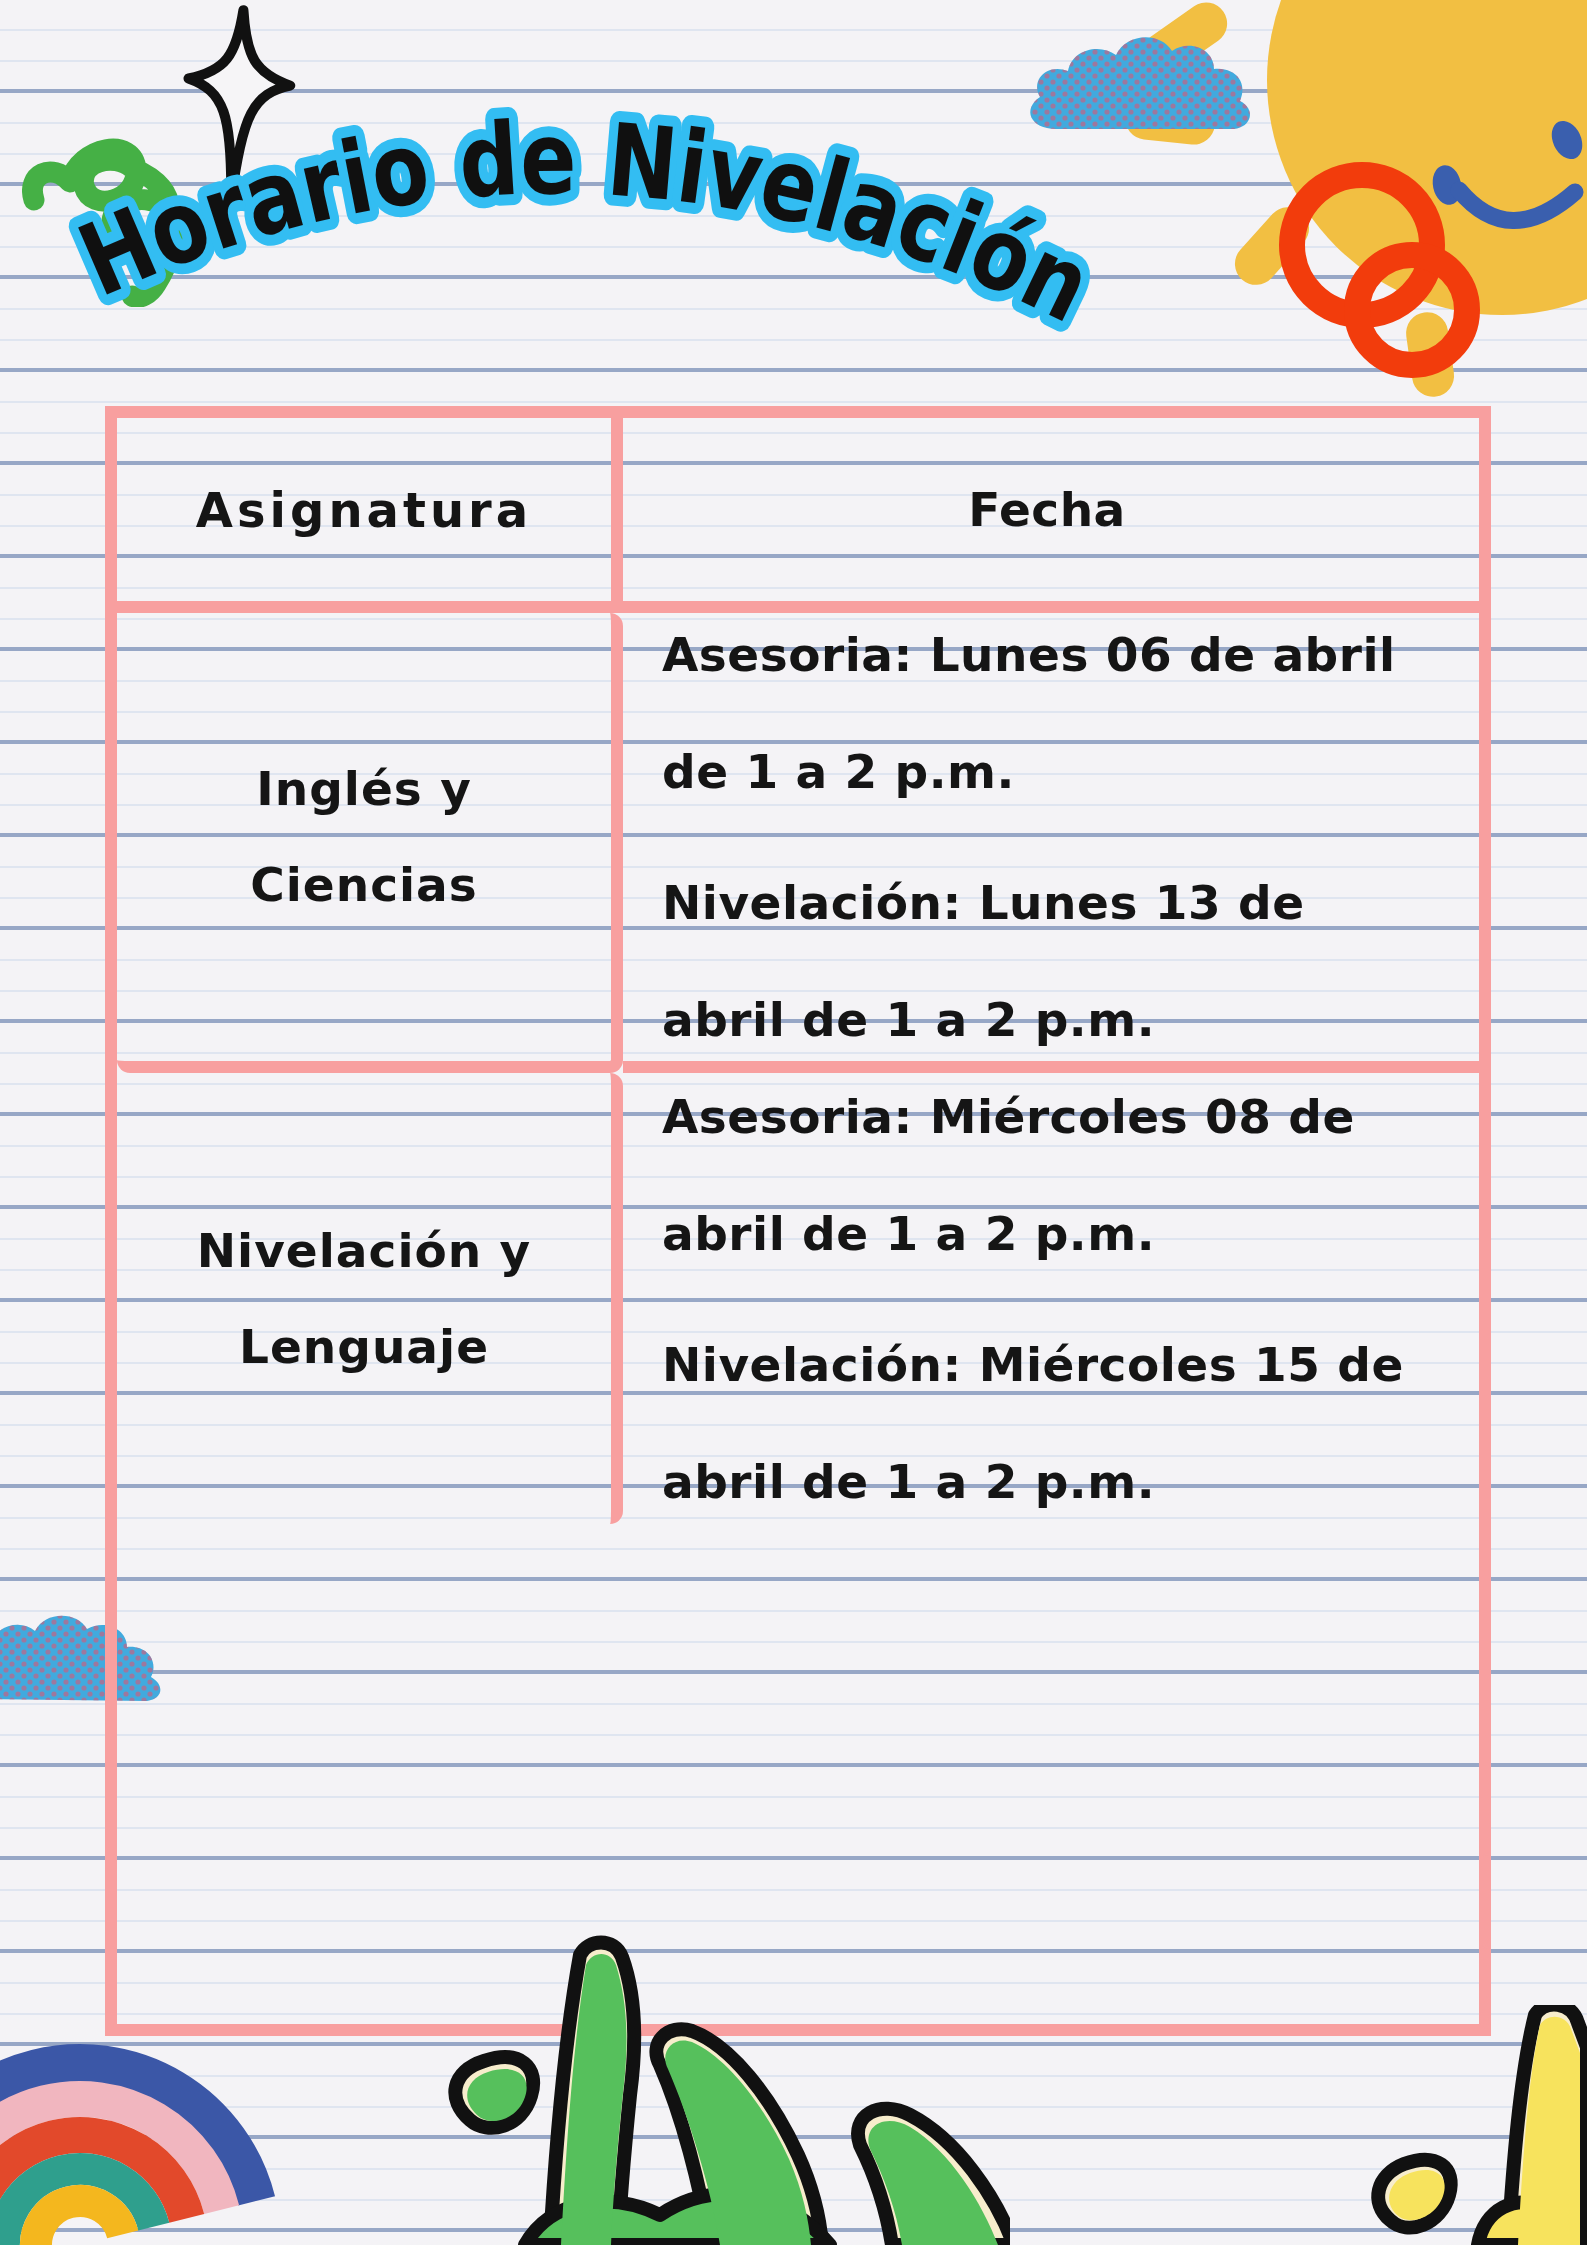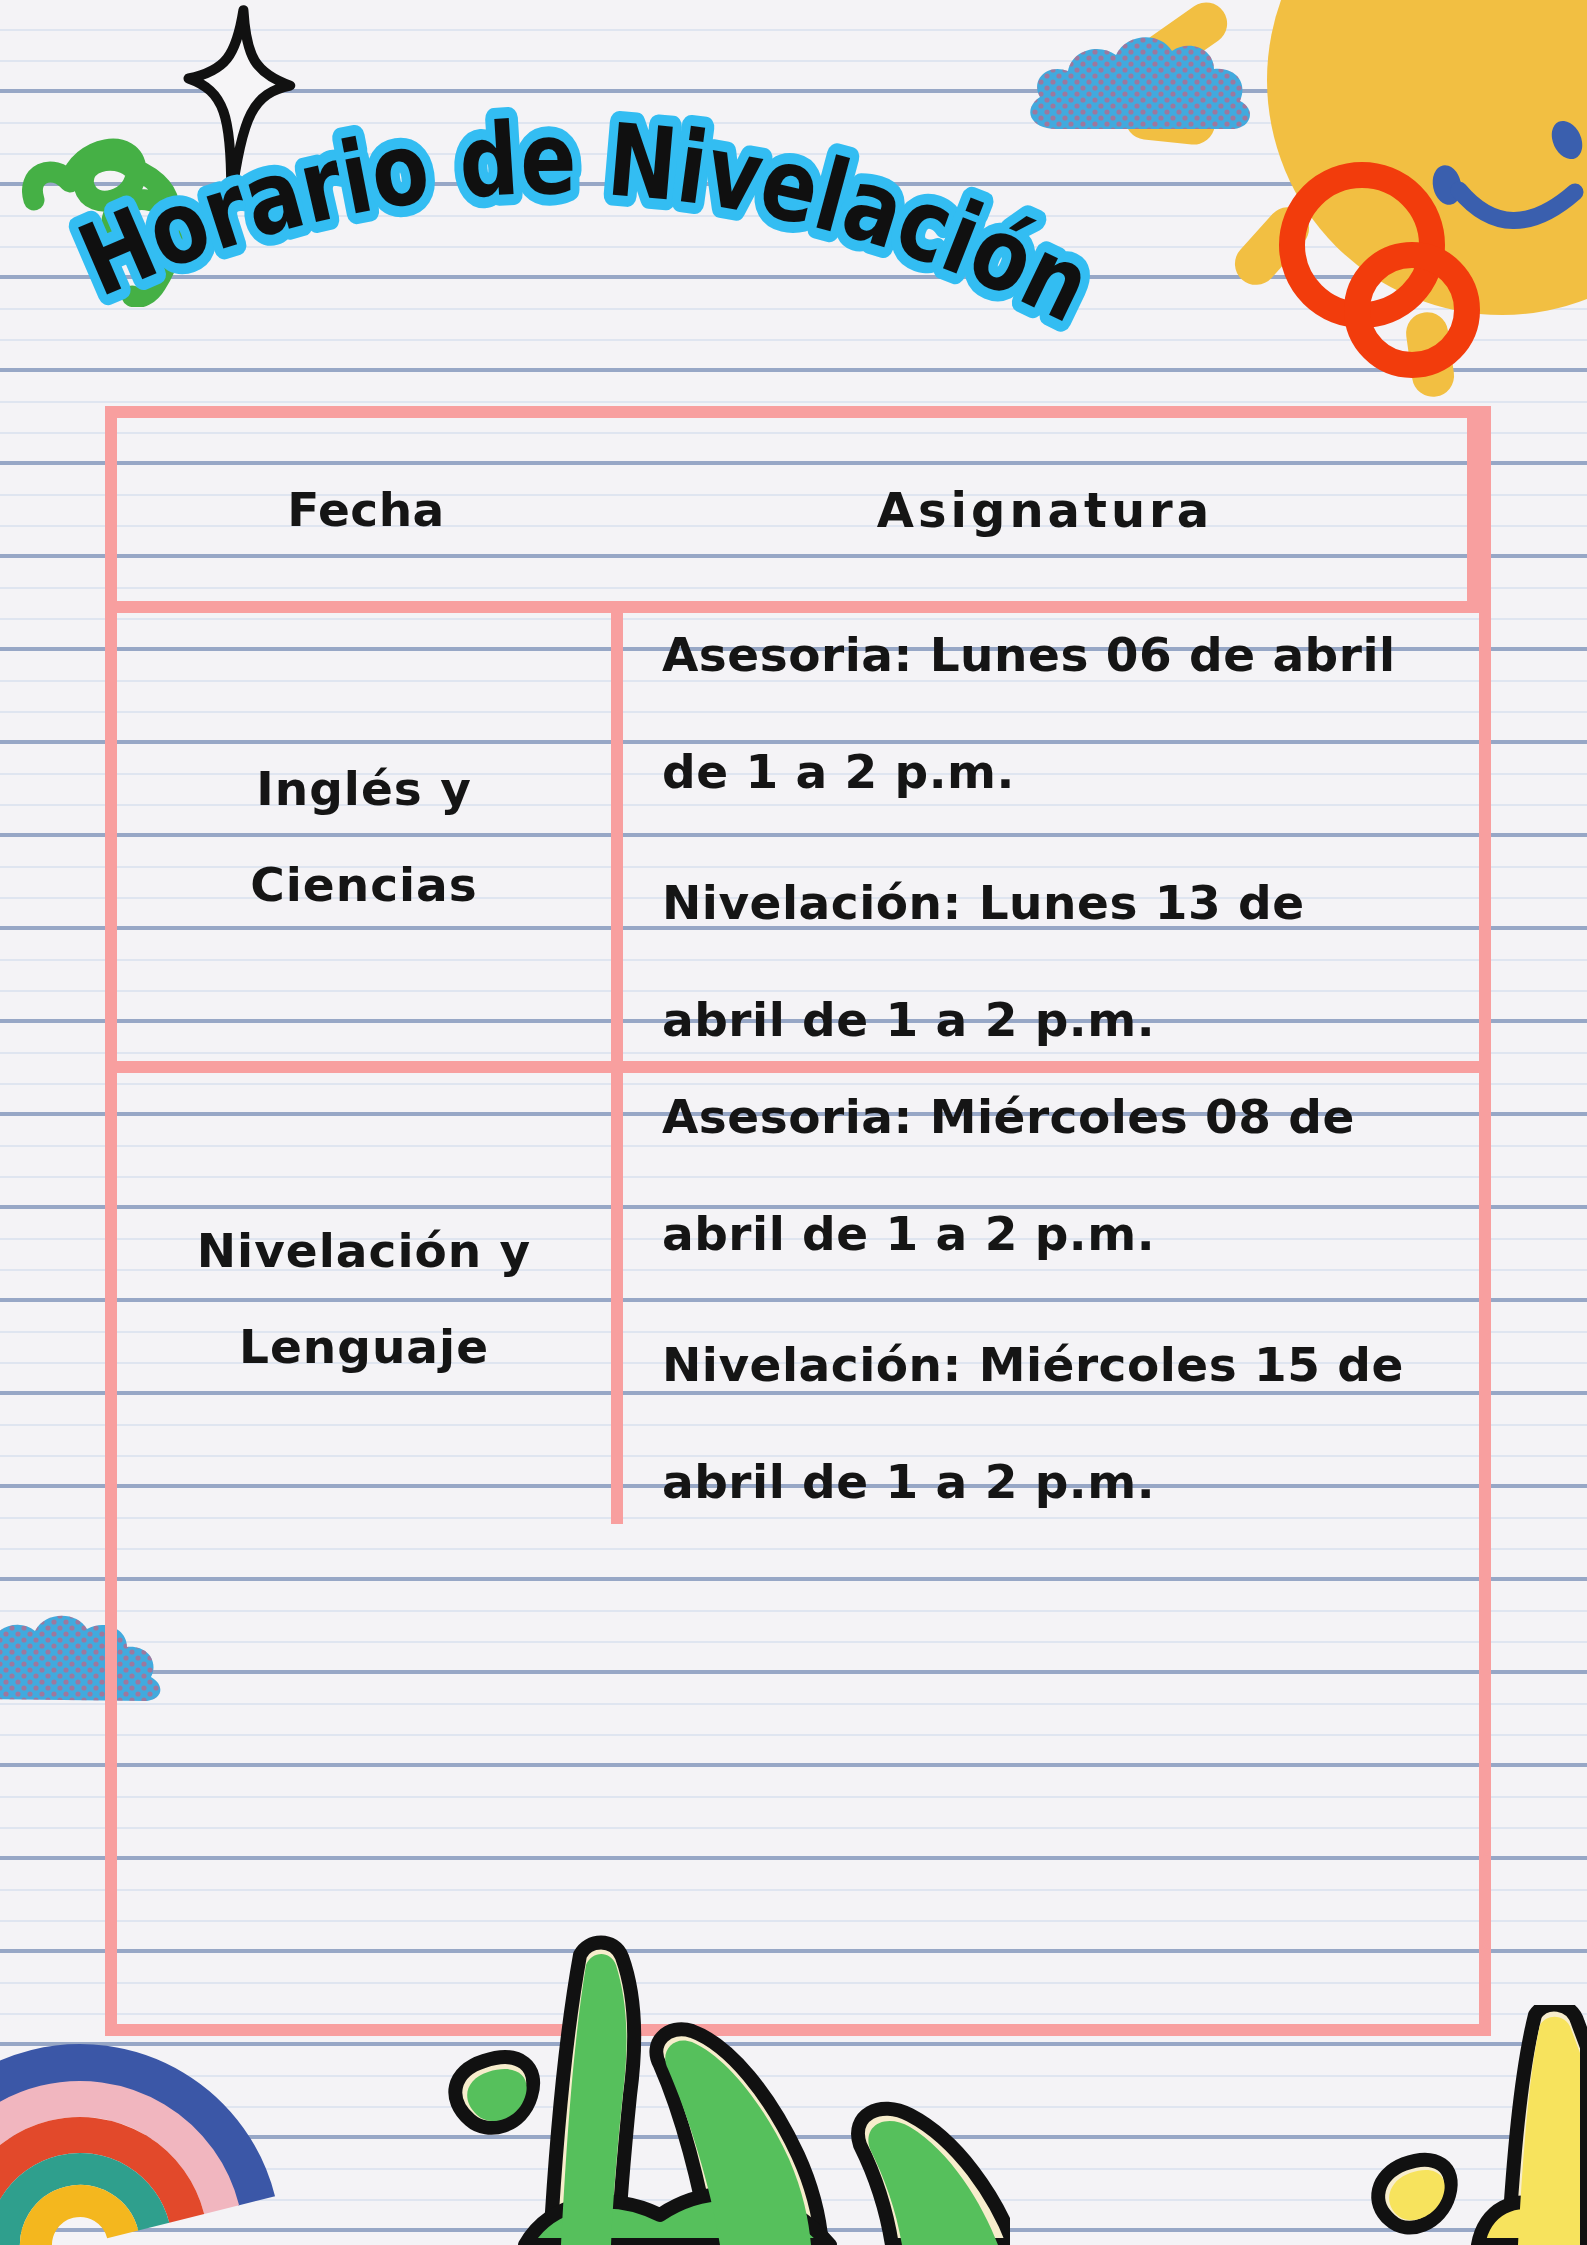--- a/index.html
+++ b/index.html
@@ -20,21 +20,21 @@
   .sched{
     position:absolute;left:105px;top:406px;width:1386px;height:1630px;
     box-sizing:border-box;border:12px solid var(--c-table-border,#f89f9f);
     display:grid;grid-template-columns:506px 1fr;grid-template-rows:195px 460px 451px 1fr;
     color:#151515;font-weight:700;
   }
   .cell{box-sizing:border-box;display:flex;flex-direction:column;justify-content:center;}
   .col1{border-right:12px solid var(--c-table-border,#f89f9f);align-items:center;text-align:center;padding:0 25px;}
   .rowline{border-bottom:12px solid var(--c-table-border,#f89f9f);}
   .hdr{font-size:48px;letter-spacing:4px;}
-  .subject{font-size:47px;line-height:96px;letter-spacing:1px;}
+  .subject{font-size:47px;line-height:96px;letter-spacing:1px;border-radius:13px;}
   .dates{padding-left:32px;padding-right:40px;font-size:47px;line-height:117px;letter-spacing:0.5px;text-align:left;}
   .dates p{margin:7px;}
 
   
   .titleText{
     font-family:"DejaVu Sans", sans-serif;font-weight:700;font-size:100px;
     fill:var(--c-title-fill,#101010);
     stroke:var(--c-title-outline,#33bdf2);stroke-width:22px;
     stroke-linejoin:round;paint-order:stroke fill;
   }
@@ -51,25 +51,25 @@
         <circle cx="9" cy="9" r="2.6" fill="var(--c-cloud-dot)"></circle>
       </pattern>
     </defs>
     <g>
       <path d="M 24 92 C 4 92 -4 72 12 62 C 2 46 18 30 36 38 C 40 18 66 12 80 24 C 90 4 122 4 132 22 C 150 12 172 22 172 40 C 192 38 204 54 196 70 C 210 78 208 92 192 94 Z" fill="var(--c-cloud)"></path>
       <path d="M 24 92 C 4 92 -4 72 12 62 C 2 46 18 30 36 38 C 40 18 66 12 80 24 C 90 4 122 4 132 22 C 150 12 172 22 172 40 C 192 38 204 54 196 70 C 210 78 208 92 192 94 Z" fill="url(#dots1)" opacity="0.55"></path>
     </g>
   </svg>
 
   <div class="sched z2">
+    <div class="cell col1 rowline hdr">
+      <span>Asignatura</span>
+    </div>
     <div class="cell rowline hdr dates" style="text-align:center;align-items:center;">
       <span>Fecha</span>
-    </div>
-    <div class="cell col1 rowline hdr">
-      <span>Asignatura</span>
     </div>
 
     <div class="cell col1 rowline subject">
       <span>Inglés y Ciencias</span>
     </div>
     <div class="cell rowline dates">
       <p>Asesoria: Lunes 06 de abril de 1 a 2 p.m.</p>
       <p>Nivelación: Lunes 13 de abril de 1 a 2 p.m.</p>
     </div>
 

